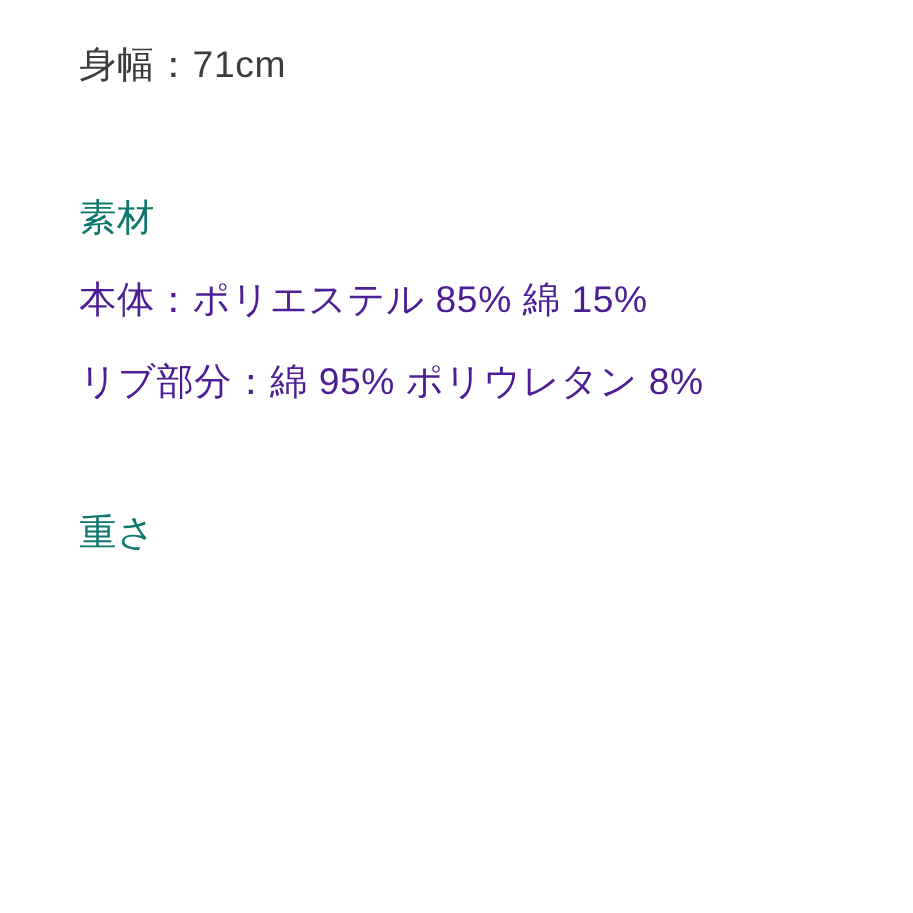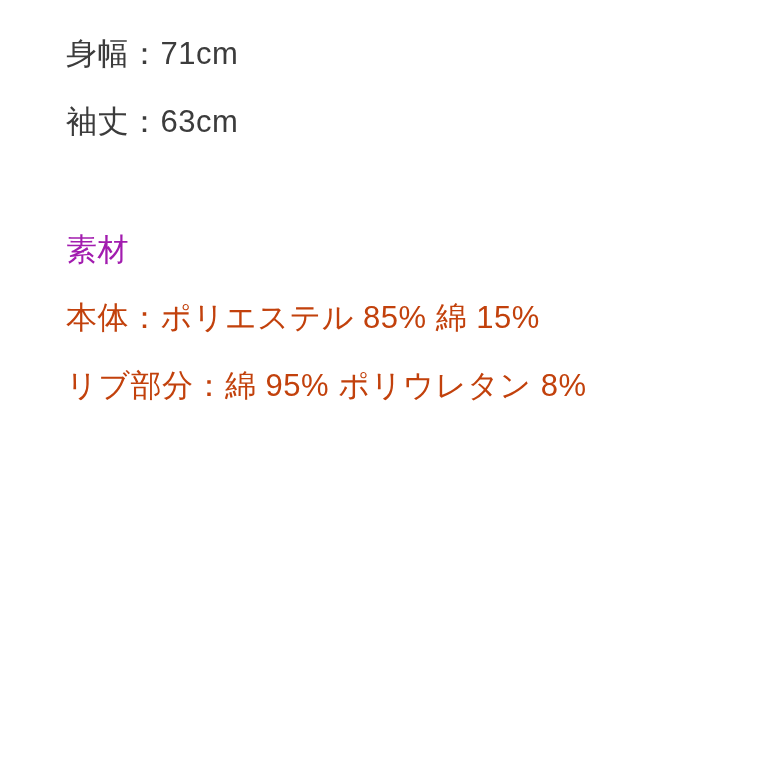--- a/index.html
+++ b/index.html
@@ -33,43 +33,45 @@
     color: #3c3c3c;
     white-space: nowrap;
   }
   .section {
     margin-top: 60px;
   }
   .section-title {
     font-size: 31px;
     line-height: 68px;
     letter-spacing: 0.5px;
-    color: #a21caf;
+    color: #0f766e;
   }
   .section-line {
     font-size: 31px;
     line-height: 68px;
     letter-spacing: 0.5px;
-    color: #c2410c;
+    color: #4c1d95;
     white-space: nowrap;
   }
   .section-weight {
     margin-top: 58px;
   }
 </style>
 </head>
 <body>
 
 <div class="page">
 
   <ul class="spec-list">
     <li class="spec-line">身幅：71cm</li>
-    <li class="spec-line">袖丈：63cm</li>
   </ul>
 
   <div class="section">
     <div class="section-title">素材</div>
     <div class="section-line">本体：ポリエステル 85% 綿 15%</div>
     <div class="section-line">リブ部分：綿 95% ポリウレタン 8%</div>
   </div>
 
+  <div class="section section-weight">
+    <div class="section-title">重さ</div>
+  </div>
 
 </div>
 
 </body></html>

